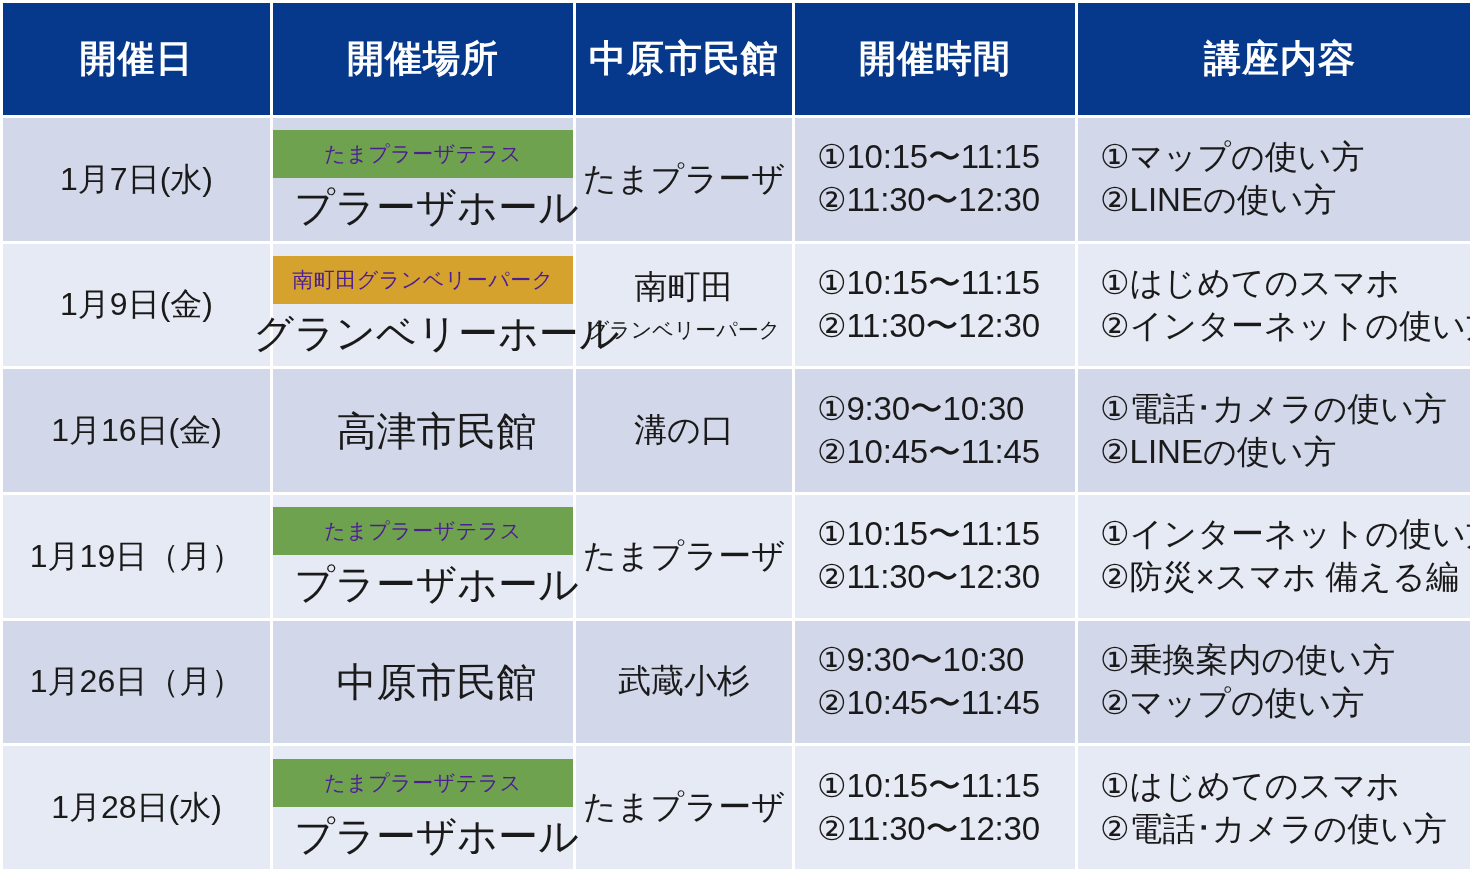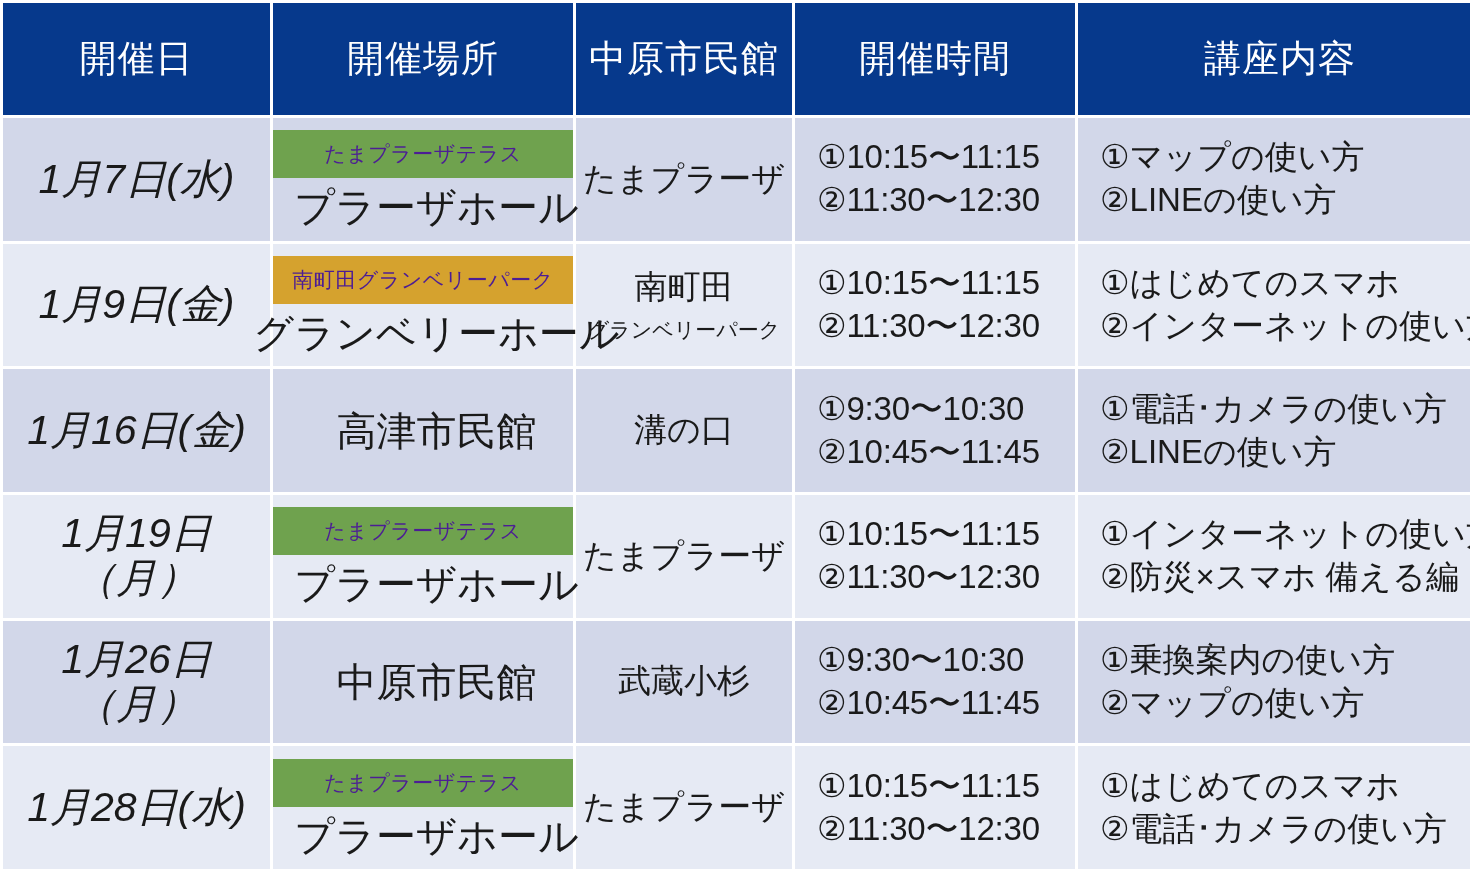--- a/index.html
+++ b/index.html
@@ -28,21 +28,21 @@
   .col-venue   { width: 300px; }
   .col-station { width: 216px; }
   .col-time    { width: 280px; }
   .col-content { width: 404px; }
 
   
   thead th {
     background: #06398c;
     color: #ffffff;
     font-size: 37px;
-    font-weight: normal;
+    font-weight: bold;
     letter-spacing: 1px;
     height: 112px;
     padding: 0;
     text-align: center;
     vertical-align: middle;
     border: 0;
   }
 
   
   tbody td {
@@ -50,23 +50,22 @@
     border: 0;
     vertical-align: middle;
     text-align: center;
     color: #1a1a1a;
     height: 122px;
   }
   tbody tr.row-a td { background: #d2d7e9; }
   tbody tr.row-b td { background: #e6eaf4; }
 
   .cell-date {
-    font-size: 41px;
+    font-size: 32px;
     line-height: 1.1;
-    font-style: italic;
   }
 
   
   .venue-wrap {
     display: flex;
     flex-direction: column;
     justify-content: center;
     align-items: stretch;
     height: 122px;
   }

